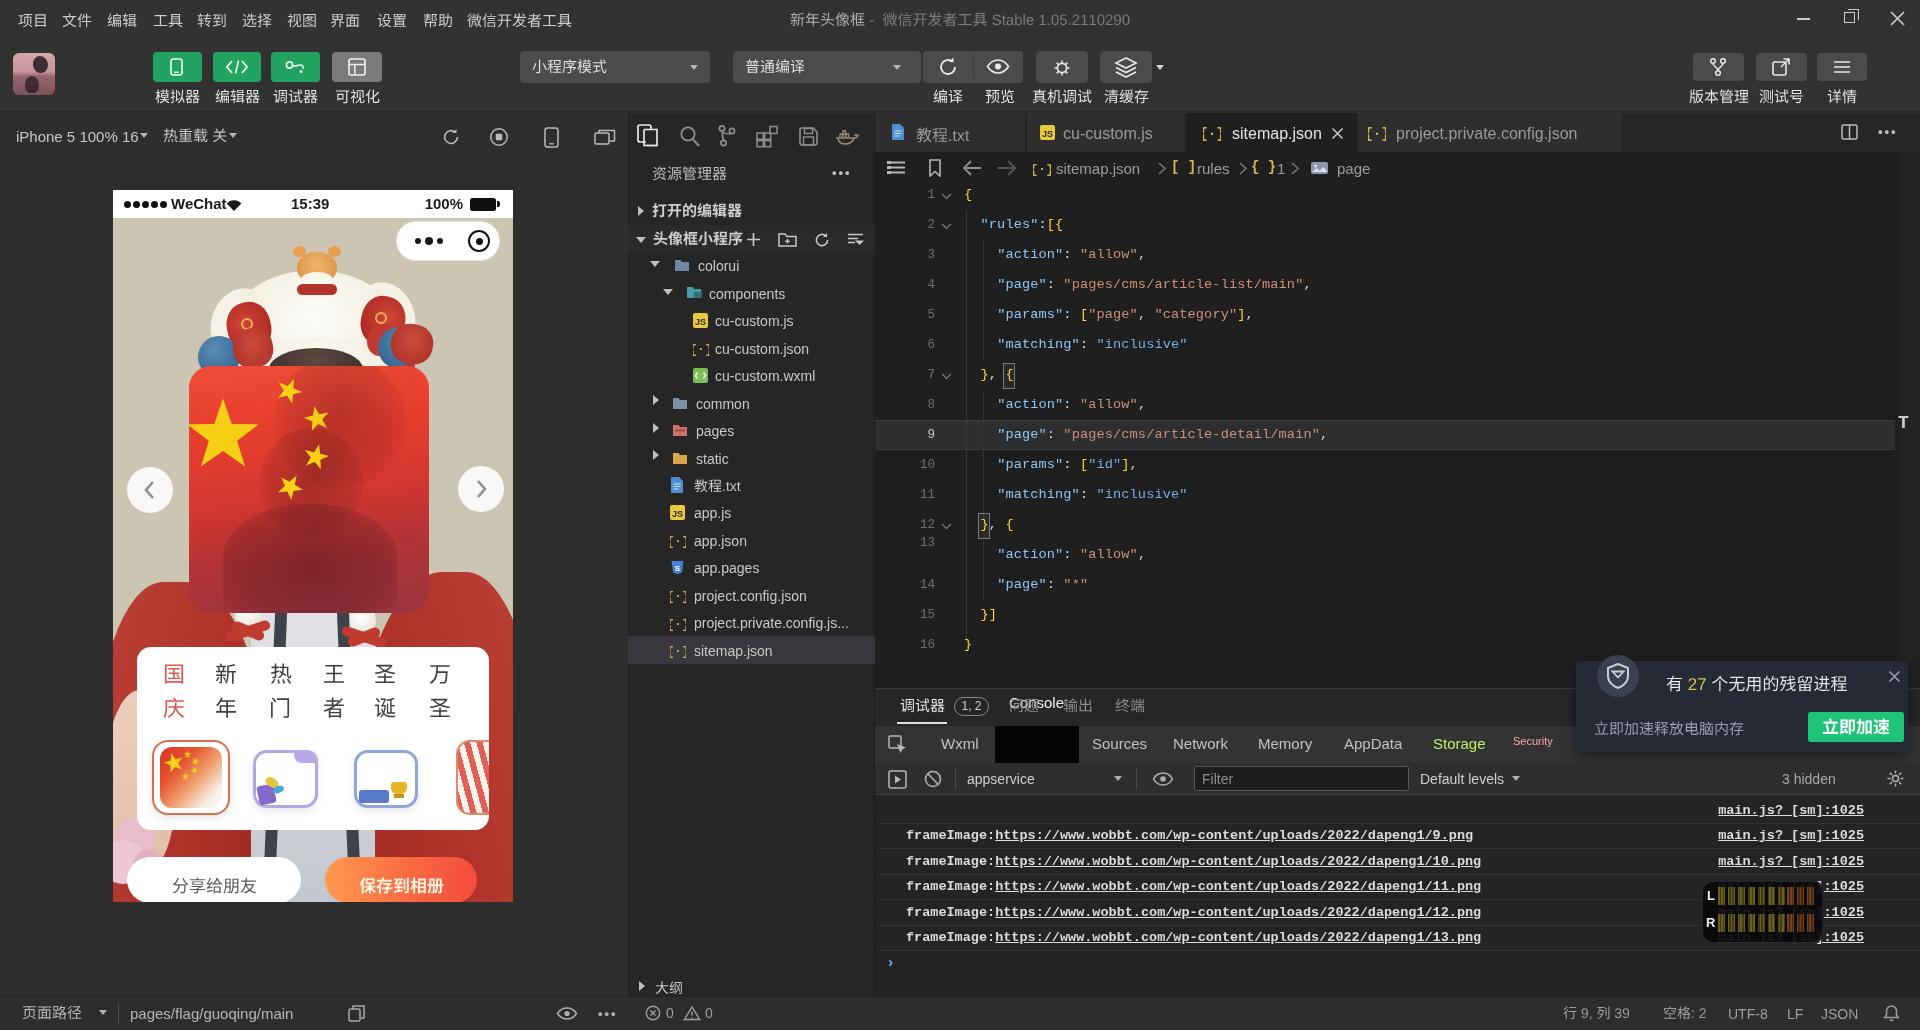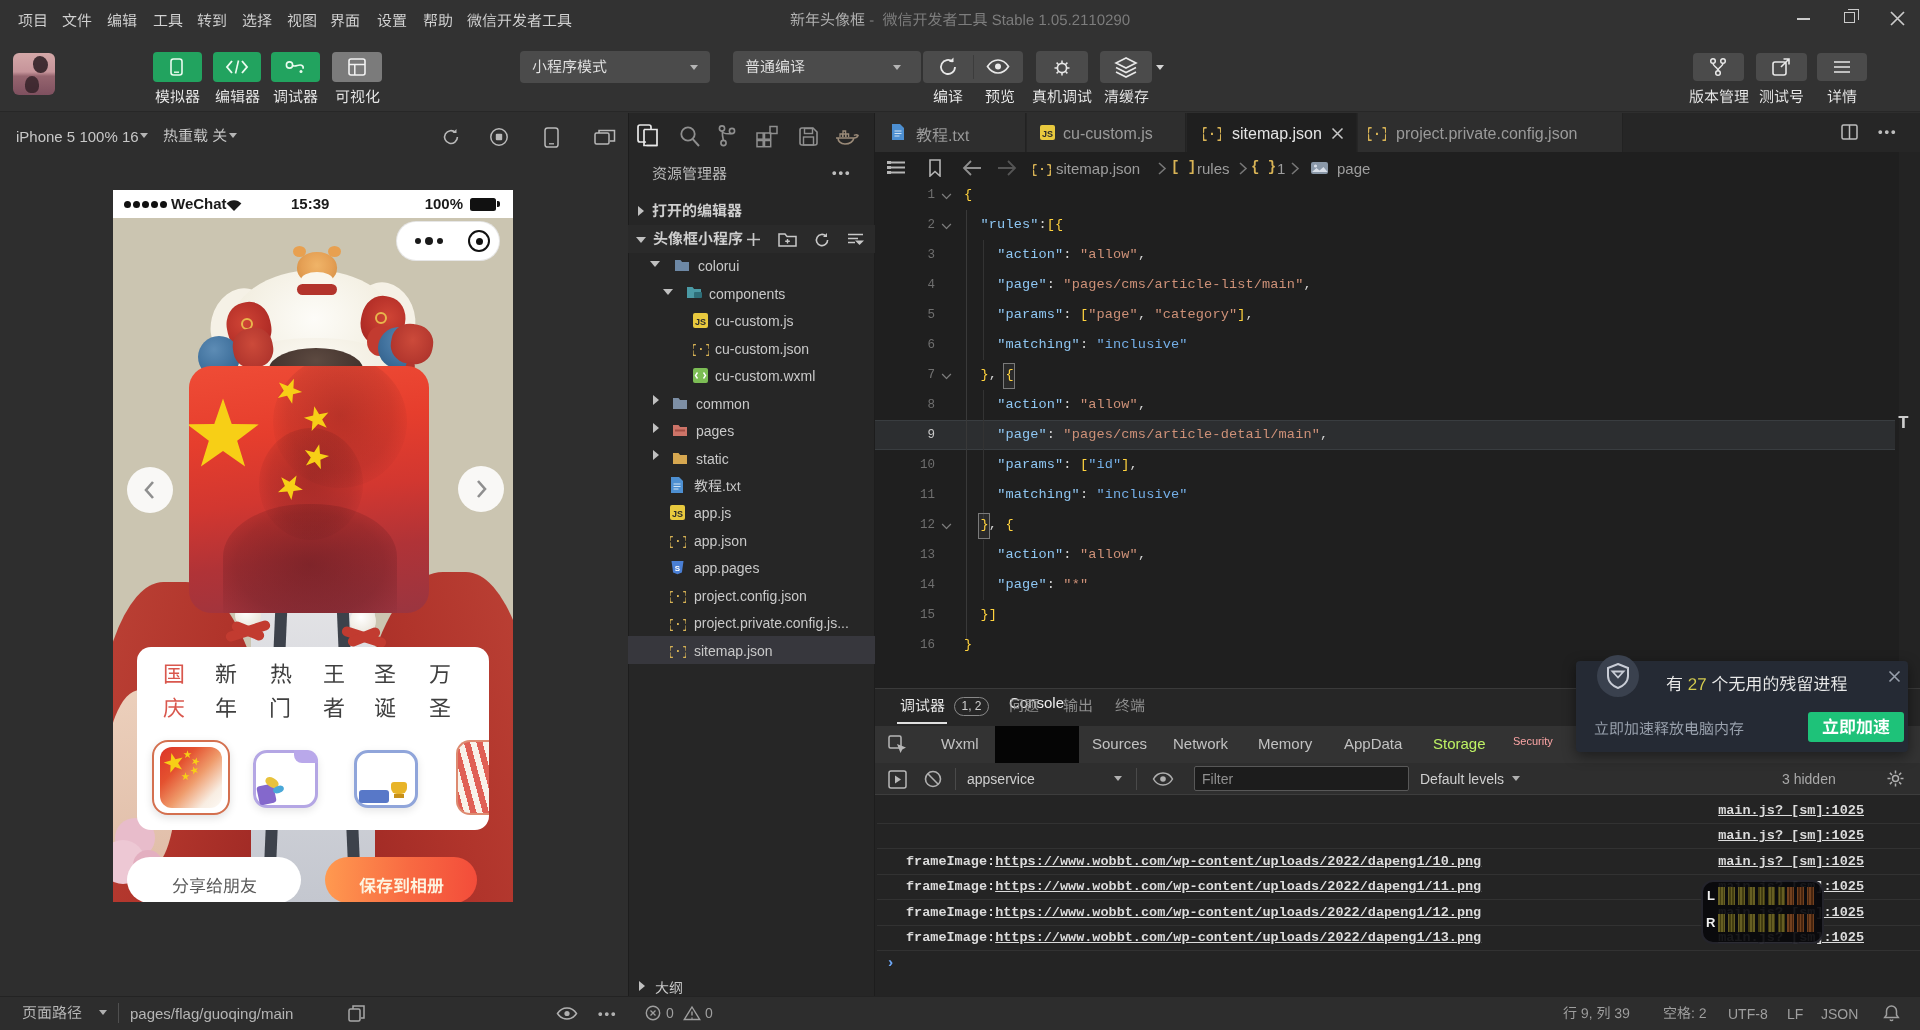--- a/index.html
+++ b/index.html
@@ -484,21 +484,21 @@
     <div class="ln" style="left:905px;top:398px;color:#6f6f6f">8</div>
     <div class="code" style="top:398px">    <span class="k">"action"</span><span class="p">: </span><span class="s">"allow"</span><span class="p">,</span></div>
     <div class="ln" style="left:905px;top:428px;color:#c9c9c9">9</div>
     <div class="code" style="top:428px">    <span class="k">"page"</span><span class="p">: </span><span class="s">"pages/cms/article-detail/main"</span><span class="p">,</span></div>
     <div class="ln" style="left:905px;top:458px;color:#6f6f6f">10</div>
     <div class="code" style="top:458px">    <span class="k">"params"</span><span class="p">: </span><span class="b">[</span><span class="v">"id"</span><span class="b">]</span><span class="p">,</span></div>
     <div class="ln" style="left:905px;top:488px;color:#6f6f6f">11</div>
     <div class="code" style="top:488px">    <span class="k">"matching"</span><span class="p">: </span><span class="v">"inclusive"</span></div>
     <div class="ln" style="left:905px;top:518px;color:#6f6f6f">12</div>
     <div class="code" style="top:518px">  <span class="b">}</span><span class="p">, </span><span class="b">{</span></div>
-    <div class="ln" style="left:905px;top:548px;color:#6f6f6f">13</div>
+    <div class="ln" style="left:905px;top:536px;color:#6f6f6f">13</div>
     <div class="code" style="top:548px">    <span class="k">"action"</span><span class="p">: </span><span class="s">"allow"</span><span class="p">,</span></div>
     <div class="ln" style="left:905px;top:578px;color:#6f6f6f">14</div>
     <div class="code" style="top:578px">    <span class="k">"page"</span><span class="p">: </span><span class="s">"*"</span></div>
     <div class="ln" style="left:905px;top:608px;color:#6f6f6f">15</div>
     <div class="code" style="top:608px">  <span class="b">}]</span></div>
     <div class="ln" style="left:905px;top:638px;color:#6f6f6f">16</div>
     <div class="code" style="top:638px"><span class="b">}</span></div>
     <div class="fold" style="top:189px"></div>
     <div class="fold" style="top:219px"></div>
     <div class="fold" style="top:369px"></div>
@@ -548,20 +548,21 @@
       <circle cx="9.5" cy="9.5" r="3" fill="none" stroke="#b0b0b0" stroke-width="1.5"></circle>
       <path d="M9.5 1.5v3M9.5 14.5v3M1.5 9.5h3M14.5 9.5h3M3.9 3.9l2.1 2.1M13.1 13.1l2.1 2.1M3.9 15.1l2.1-2.1M13.1 5.9l2.1-2.1" stroke="#b0b0b0" stroke-width="1.5"></path>
     </svg>
 
 <div class="abs" style="left:875px;top:795px;width:1045px;height:201px;background:#242424"></div>
 <div class="abs" style="left:886px;top:955px;font:700 15px 'Liberation Mono';color:#6ea8f7">›</div>
 <div class="crow" style="top:798.2px">
       <span style="margin-left:auto;margin-right:56px"><u>main.js? [sm]:1025</u></span>
     </div>
     <div class="crow" style="top:823.7px">
+      <span style="margin-left:29px">frameImage:<u>https://www.wobbt.com/wp-content/uploads/2022/dapeng1/9.png</u></span>
       <span style="margin-left:auto;margin-right:56px"><u>main.js? [sm]:1025</u></span>
     </div>
     <div class="crow" style="top:849.1px">
       <span style="margin-left:29px">frameImage:<u>https://www.wobbt.com/wp-content/uploads/2022/dapeng1/10.png</u></span>
       <span style="margin-left:auto;margin-right:56px"><u>main.js? [sm]:1025</u></span>
     </div>
     <div class="crow" style="top:874.6px">
       <span style="margin-left:29px">frameImage:<u>https://www.wobbt.com/wp-content/uploads/2022/dapeng1/11.png</u></span>
       <span style="margin-left:auto;margin-right:56px"><u>main.js? [sm]:1025</u></span>
     </div>

